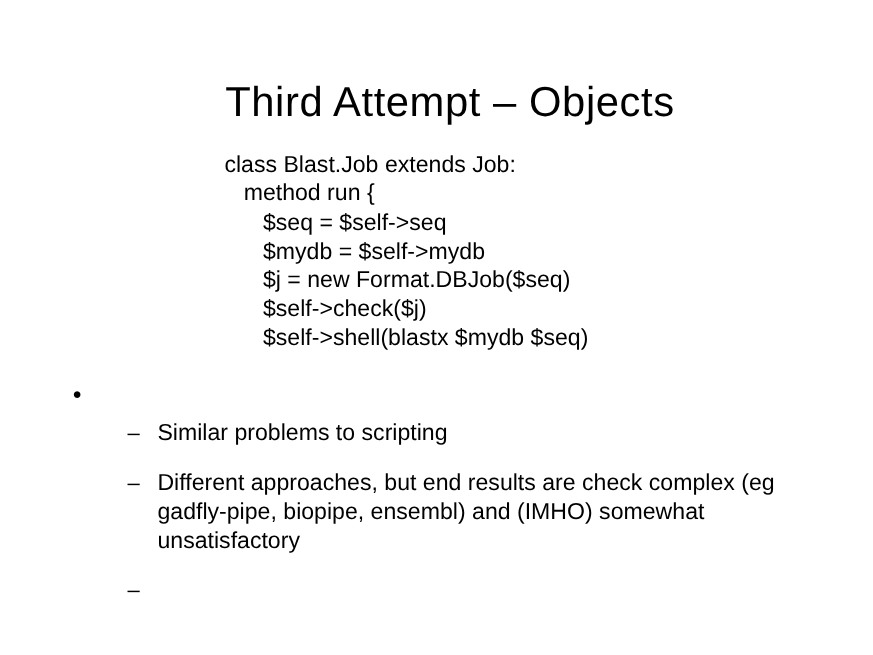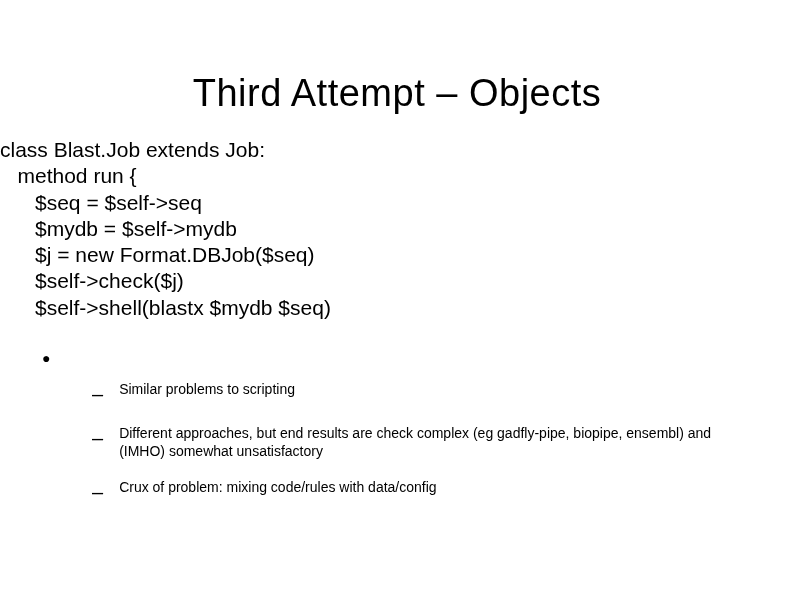--- a/index.html
+++ b/index.html
@@ -10,32 +10,34 @@
     background: #ffffff;
     font-family: Arial, Helvetica, sans-serif;
     color: #000000;
     overflow: hidden;
   }
   .slide {
     width: 794px;
     height: 436px;
     position: relative;
     box-sizing: border-box;
+    padding-left: 24px;
   }
   .title {
     font-size: 38px;
     text-align: center;
     padding-top: 72px;
     font-weight: normal;
     letter-spacing: 0.5px;
   }
   .code-block {
     font-size: 21px;
     line-height: 1.25;
     margin-top: 22px;
+    margin-left: 180px;
     white-space: pre;
     font-family: Arial, Helvetica, sans-serif;
   }
   .bullets {
     margin-top: 28px;
     margin-left: 42px;
     margin-right: 40px;
   }
   .main-bullet {
     display: flex;
@@ -59,21 +61,21 @@
     margin-right: 20px;
     margin-top: 18px;
   }
   .sub-bullet .dash {
     font-size: 20px;
     margin-right: 16px;
     line-height: 1.3;
     flex: 0 0 auto;
   }
   .sub-bullet .text {
-    font-size: 14px;
+    font-size: 21px;
     line-height: 1.28;
   }
 </style>
 </head>
 <body>
 
 <div class="slide">
 
   <div class="title">Third Attempt – Objects</div>
 
@@ -95,17 +97,16 @@
       <span class="text">Similar problems to scripting</span>
     </div>
 
     <div class="sub-bullet">
       <span class="dash">–</span>
       <span class="text">Different approaches, but end results are check complex (eg gadfly-pipe, biopipe, ensembl) and (IMHO) somewhat unsatisfactory</span>
     </div>
 
     <div class="sub-bullet">
       <span class="dash">–</span>
-      <span class="text">Crux of problem: mixing code/rules with data/config</span>
     </div>
   </div>
 
 </div>
 
 </body></html>

